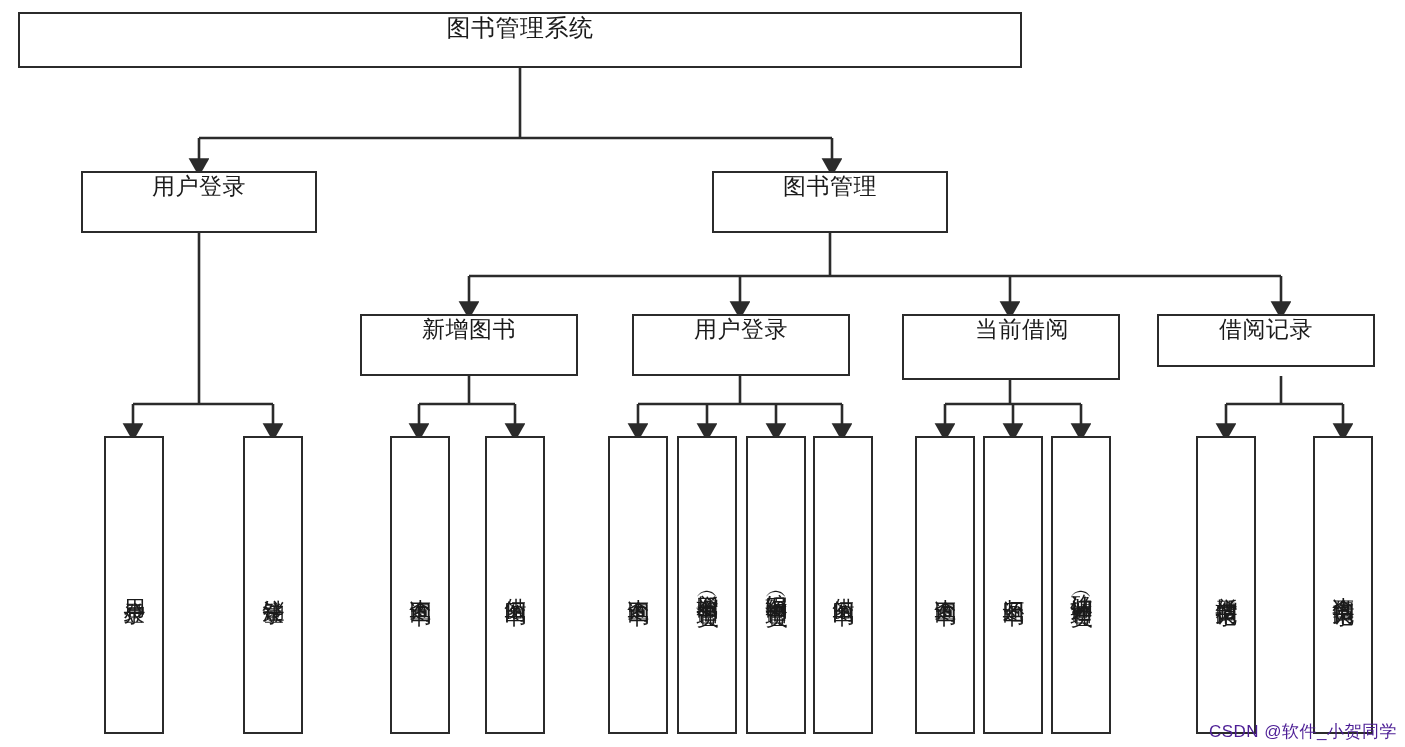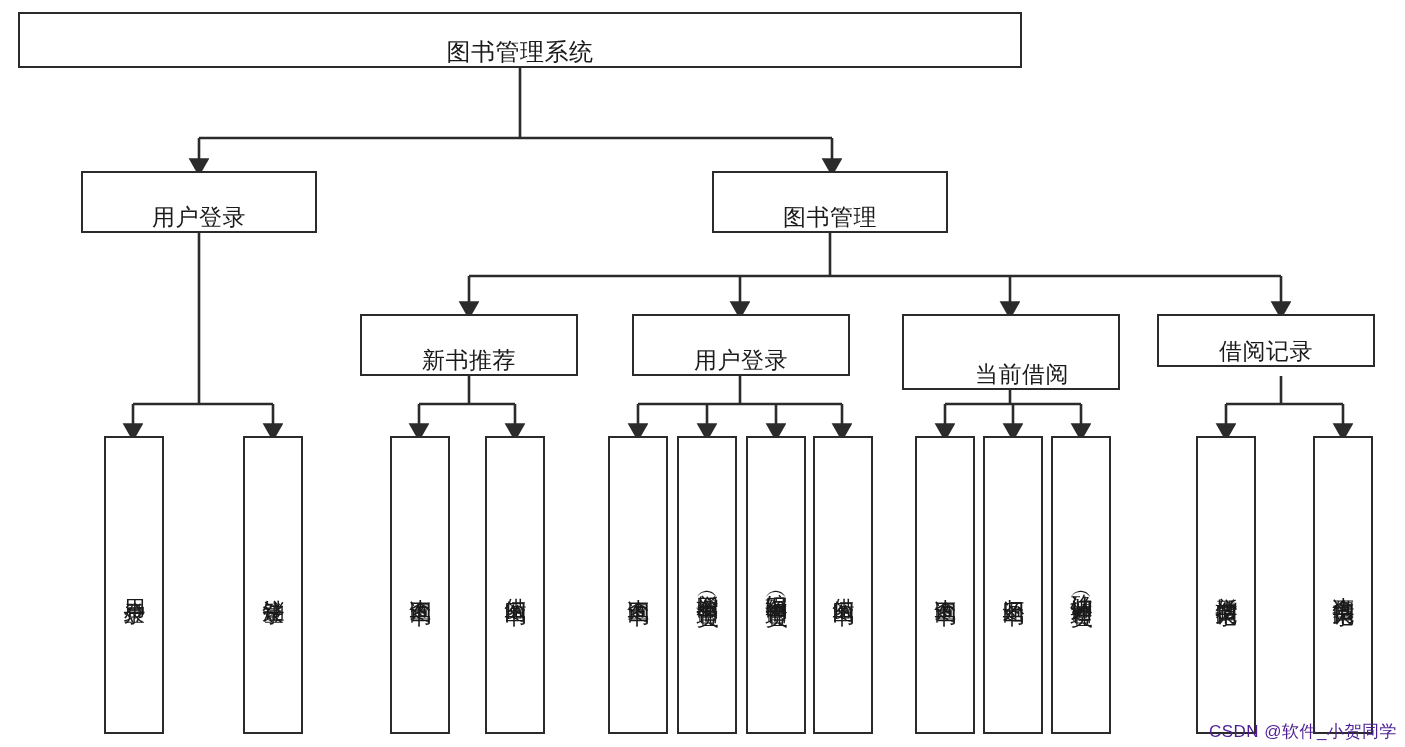--- a/index.html
+++ b/index.html
@@ -24,21 +24,21 @@
     width: 1405px;
     height: 747px;
     pointer-events: none;
   }
   .node {
     position: absolute;
     box-sizing: border-box;
     border: 2px solid #2b2b2b;
     background: #ffffff;
     display: flex;
-    align-items: flex-end;
+    align-items: flex-start;
     justify-content: center;
     color: #1a1a1a;
   }
   .node .label {
     display: block;
     text-align: center;
     line-height: 1.18;
     letter-spacing: 0.5px;
   }
   
@@ -133,26 +133,26 @@
   </div>
 
   <div class="node horiz" style="left:81px; top:171px; width:236px; height:62px;">
     <span class="label">用户登录</span>
   </div>
   <div class="node horiz" style="left:712px; top:171px; width:236px; height:62px;">
     <span class="label">图书管理</span>
   </div>
 
   <div class="node horiz" style="left:360px; top:314px; width:218px; height:62px;">
-    <span class="label">新书推荐</span>
+    <span class="label">新增图书</span>
   </div>
   <div class="node horiz" style="left:632px; top:314px; width:218px; height:62px;">
     <span class="label">用户登录</span>
   </div>
-  <div class="node horiz" style="left:902px; top:314px; width:218px; height:76px;padding-left:22px;">
+  <div class="node horiz" style="left:902px; top:314px; width:218px; height:66px;padding-left:22px;">
     <span class="label">当前借阅</span>
   </div>
   <div class="node horiz" style="left:1157px; top:314px; width:218px; height:53px;">
     <span class="label">借阅记录</span>
   </div>
 
   <div class="node vert" style="left:104px; top:436px; width:60px; height:298px;">
     <span class="label">用户登录</span>
   </div>
   <div class="node vert" style="left:243px; top:436px; width:60px; height:298px;">

